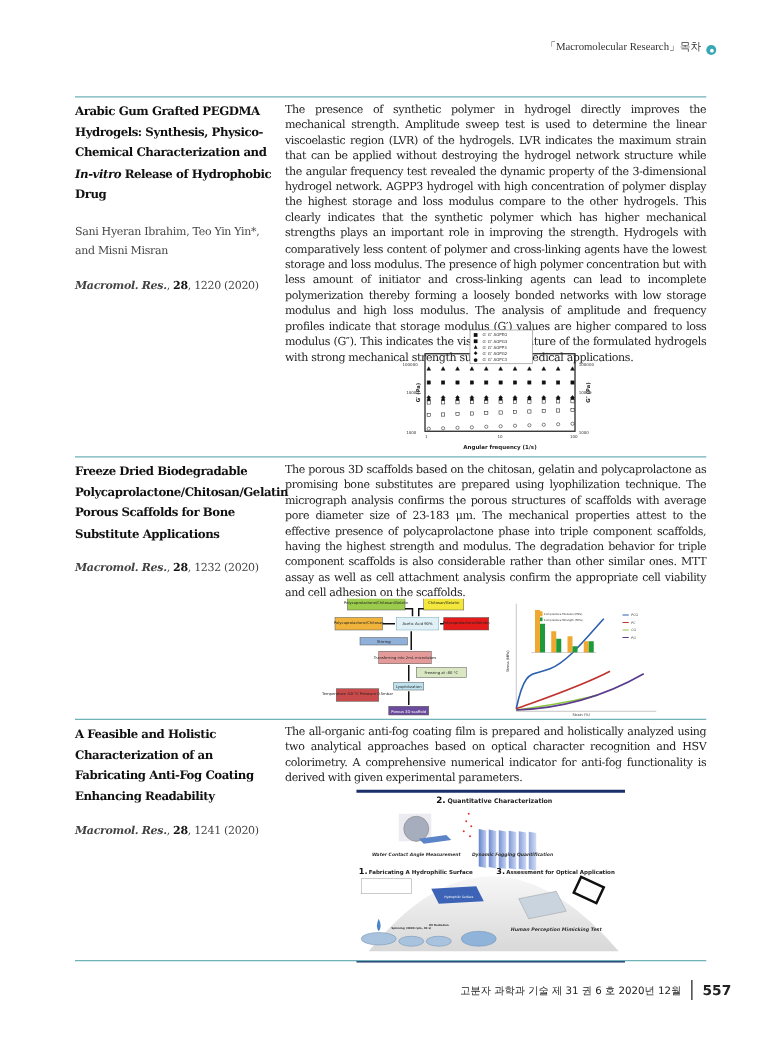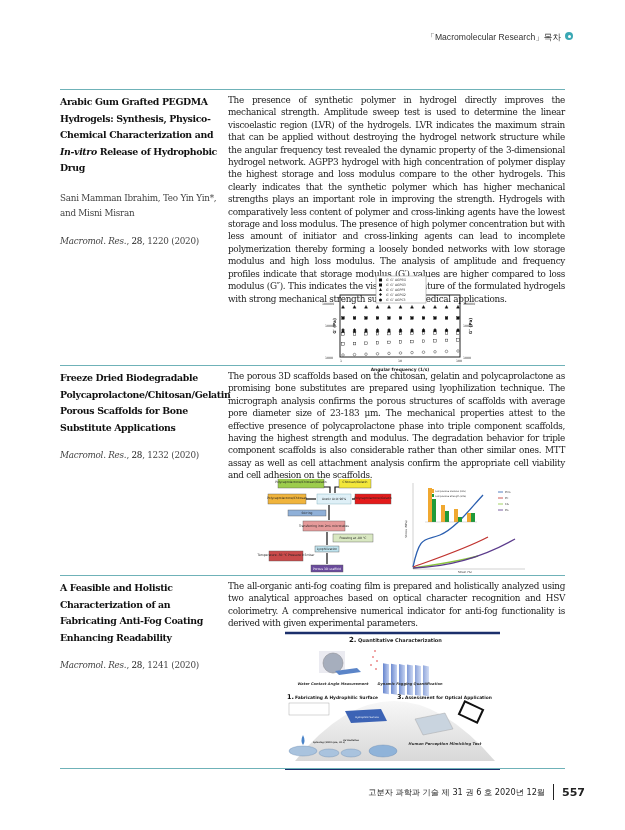--- a/index.html
+++ b/index.html
@@ -1,54 +1,54 @@
 <!DOCTYPE html>
 <html><head>
 <meta charset="utf-8">
 <style>
   * { box-sizing: border-box; margin: 0; padding: 0; }
   html, body { width: 625px; height: 830px; background: #ffffff; overflow: hidden; }
   body { position: relative; font-family: "DejaVu Serif", serif; color: #1a1a1a; }
 
   .running-head {
     position: absolute; top: 32px; right: 52px;
-    font-family: Liberation Sans, sans-serif; font-size: 8.6px; color: #333;
-    display: flex; align-items: flex-start; gap: 4px;
+    font-family: Liberation Serif, serif; font-size: 8.6px; color: #333;
+    display: flex; align-items: flex-end; gap: 4px;
   }
   .running-head .dot {
     width: 8px; height: 8px; border-radius: 50%;
     background: #3aa8b4; display: inline-flex; align-items: center; justify-content: center;
   }
   .running-head .dot::after {
     content: ""; width: 3px; height: 3px; border-radius: 50%; background: #fff;
   }
 
   .article {
     position: absolute; left: 60px; width: 505px;
     border-top: 1.2px solid #6fb2b8;
   }
-  .art1 { top: 89px; height: 287px; }
+  .art1 { top: 77px; height: 287px; }
   .art2 { top: 365px; height: 207px; }
   .art3 { top: 575px; height: 195px; }
   .art3-bottom { position: absolute; left: 60px; width: 505px; top: 768px; border-top: 1.2px solid #6fb2b8; }
 
   .left-col { position: absolute; left: 0; top: 4px; width: 160px; }
   .title {
     font-family: "DejaVu Serif", serif; font-weight: bold; font-size: 9.4px;
     line-height: 16.5px; color: #111; letter-spacing: -0.35px;
   }
   .title i { font-style: italic; }
   .authors {
     margin-top: 14px; font-size: 8.8px; line-height: 15.5px; color: #444; letter-spacing: -0.25px;
   }
   .citation {
     margin-top: 14px; font-size: 8.8px; color: #444; letter-spacing: -0.25px;
   }
-  .citation .journal { font-style: italic; }
-  .citation .vol { font-weight: normal; color: #111; }
+  .citation .journal { font-style: italic; font-weight: bold; }
+  .citation .vol { font-weight: bold; color: #111; }
 
   .right-col { position: absolute; left: 168px; top: 4px; width: 337px; }
   .abstract {
     font-size: 8.85px; line-height: 12.4px; color: #222; text-align: justify;
     letter-spacing: -0.3px; hyphens: none;
   }
 
   .figure { position: absolute; }
   .fig1 { left: 240px; top: 185px; width: 200px; height: 103px; }
   .fig2 { left: 195px; top: 113px; width: 310px; height: 94px; }
@@ -66,21 +66,21 @@
 <body>
 
 <div class="running-head">
   <span>「Macromolecular Research」목차</span>
   <span class="dot"></span>
 </div>
 
 <div class="article art1">
   <div class="left-col">
     <div class="title"><span>Arabic Gum Grafted PEGDMA Hydrogels: Synthesis, Physico-Chemical Characterization and </span><i>In-vitro</i><span> Release of Hydrophobic Drug</span></div>
-    <div class="authors">Sani Mamman Ibrahim, Teo Yin Yin*, and Misni Misran</div>
+    <div class="authors">Sani Hyeran Ibrahim, Teo Yin Yin*, and Misni Misran</div>
     <div class="citation">
       <span class="journal">Macromol. Res.</span>,
       <span class="vol">28</span>,
       <span>1220 (2020)</span>
     </div>
   </div>
   <div class="right-col">
     <p class="abstract">The presence of synthetic polymer in hydrogel directly improves the mechanical strength. Amplitude sweep test is used to determine the linear viscoelastic region (LVR) of the hydrogels. LVR indicates the maximum strain that can be applied without destroying the hydrogel network structure while the angular frequency test revealed the dynamic property of the 3-dimensional hydrogel network. AGPP3 hydrogel with high concentration of polymer display the highest storage and loss modulus compare to the other hydrogels. This clearly indicates that the synthetic polymer which has higher mechanical strengths plays an important role in improving the strength. Hydrogels with comparatively less content of polymer and cross-linking agents have the lowest storage and loss modulus. The presence of high polymer concentration but with less amount of initiator and cross-linking agents can lead to incomplete polymerization thereby forming a loosely bonded networks with low storage modulus and high loss modulus. The analysis of amplitude and frequency profiles indicate that storage modulus (G′) values are higher compared to loss modulus (G″). This indicates the viscoelastic nature of the formulated hydrogels with strong mechanical strength suitable for medical applications.</p>
   </div>
   <div class="figure fig1">

